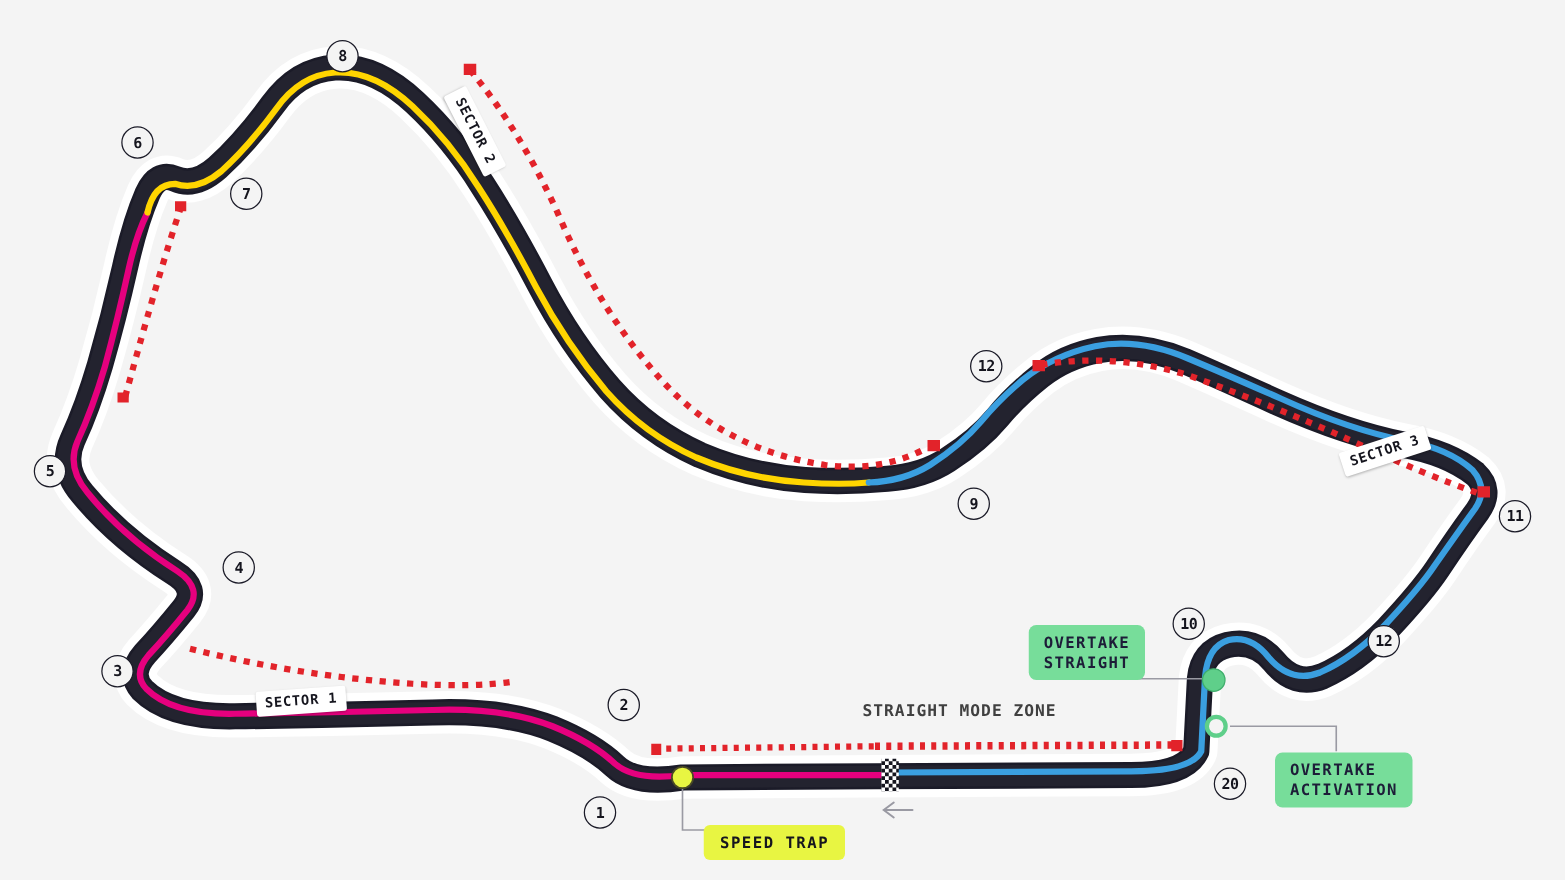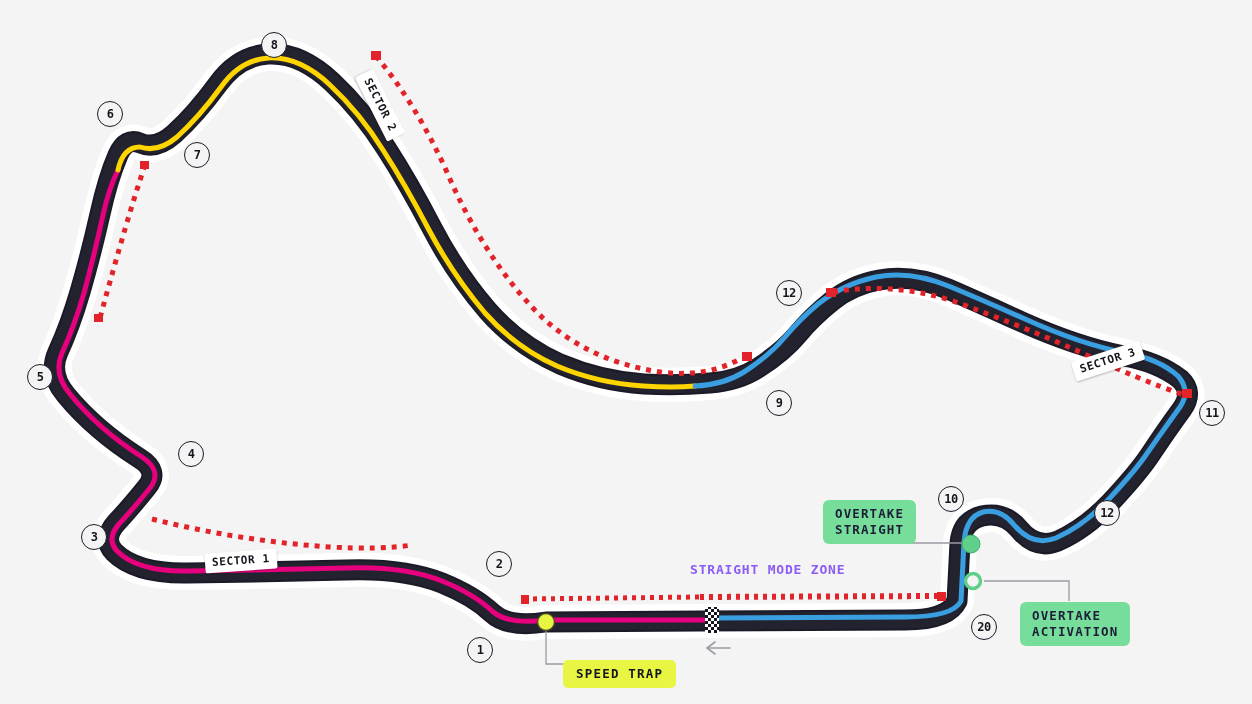--- a/index.html
+++ b/index.html
@@ -85,21 +85,21 @@
     border-radius: 6px;
     text-align: left;
     line-height: 1.25;
     white-space: nowrap;
   }
   .pill-overtake span { display: block; }
 
   
   .straight-zone-label {
     position: absolute;
-    color: #8b5cf6;
+    color: #404040;
     font-family: "DejaVu Sans Mono", monospace;
     font-size: 13px;
     font-weight: 700;
     letter-spacing: 0.8px;
     white-space: nowrap;
   }
 </style>
 </head>
 <body>
 

